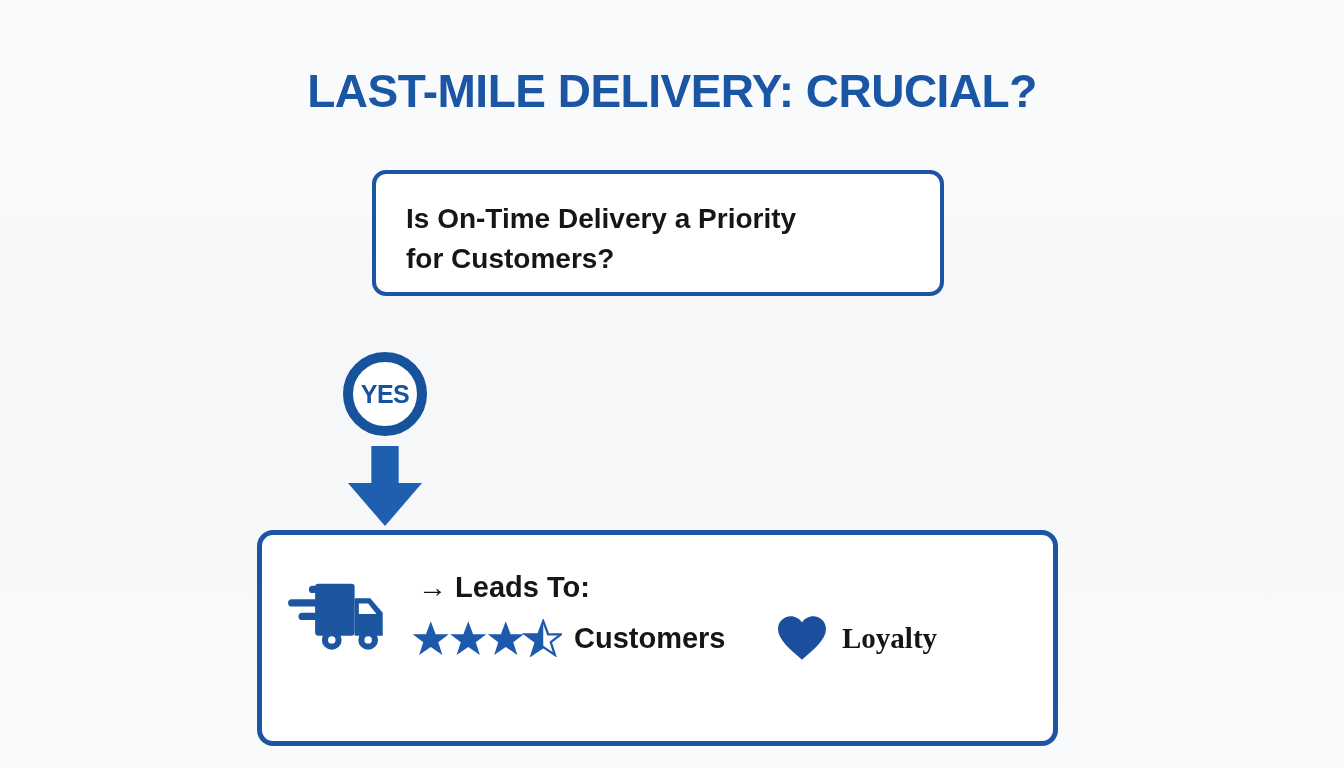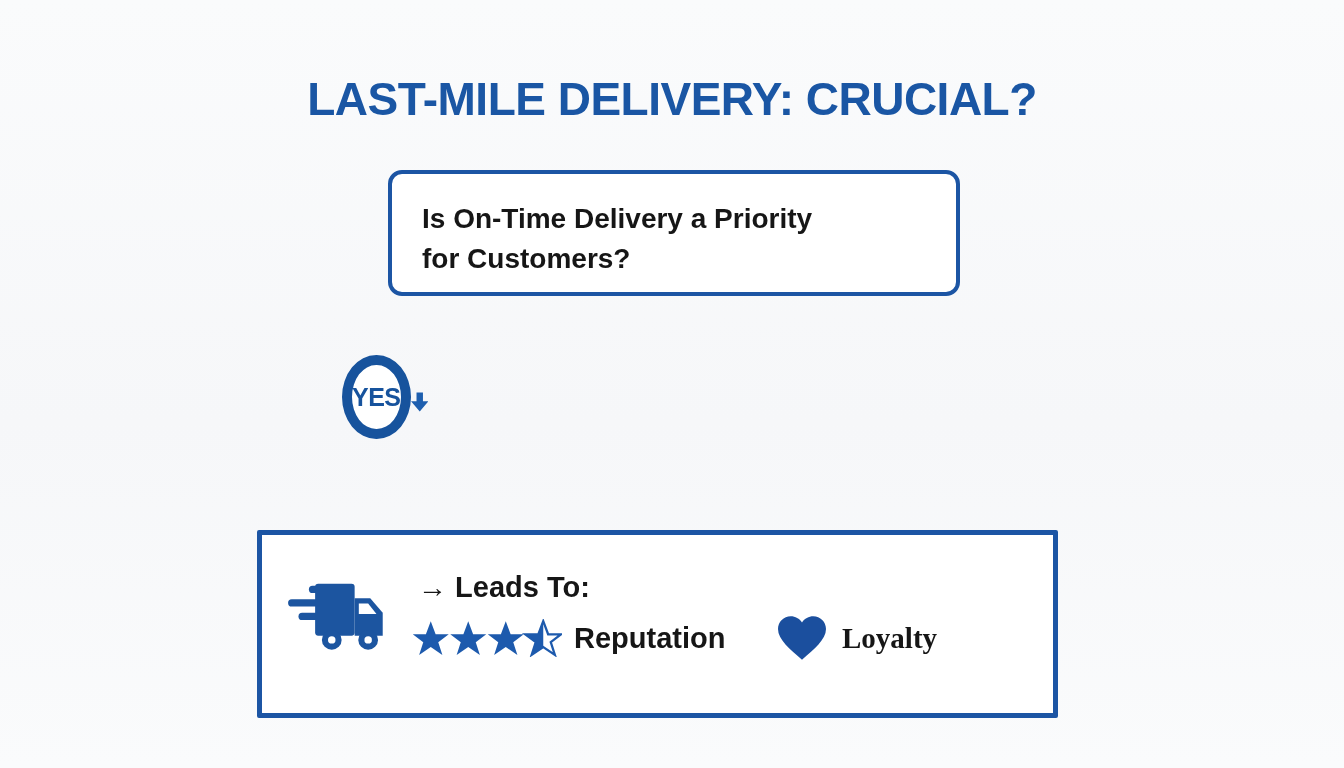--- a/index.html
+++ b/index.html
@@ -10,52 +10,51 @@
     overflow: hidden;
   }
   .canvas {
     position: relative;
     width: 1344px;
     height: 768px;
     background: linear-gradient(180deg, #fafbfc 0%, #f6f7f9 55%, #fafbfc 100%);
   }
   .title {
     position: absolute;
-    top: 72px;
+    top: 64px;
     left: 0;
     width: 100%;
     text-align: center;
     font-size: 46px;
     font-weight: bold;
     letter-spacing: -0.5px;
     color: #1a56a4;
   }
   .question-box {
     position: absolute;
     left: 372px;
     top: 170px;
     width: 572px;
     height: 126px;
     background: #ffffff;
     border: 4px solid #1c55a4;
     border-radius: 14px;
     padding: 25px 20px 0 30px;
-    margin-left: 16px;
   }
   .q-line {
     font-size: 28px;
     font-weight: bold;
     color: #161616;
     line-height: 40px;
   }
   .branch {
     position: absolute;
     width: 86px;
     display: flex;
-    flex-direction: row;
+    flex-direction: column;
     align-items: center;
   }
   .branch-yes { left: 342px; top: 352px; }
   .branch-no  { left: 888px; top: 352px; }
   .circle {
     width: 84px;
     height: 84px;
     border: 10px solid #17539d;
     border-radius: 50%;
     background: #ffffff;
@@ -73,24 +72,24 @@
     margin-top: 10px;
     width: 76px;
     height: 80px;
     fill: #1e5faf;
   }
   .outcome-box {
     position: absolute;
     left: 257px;
     top: 530px;
     width: 801px;
-    height: 188px;
+    height: 216px;
     background: #ffffff;
     border: 5px solid #1c55a4;
-    border-radius: 2px;
+    border-radius: 16px;
   }
   .truck {
     position: absolute;
     left: 24px;
     top: 44px;
     width: 104px;
     height: 76px;
     fill: #1c55a0;
   }
   .leads-to {
@@ -173,21 +172,21 @@
           <clipPath id="half-clip">
               <rect x="300" y="0" width="50" height="96"></rect>
             </clipPath>
         </defs>
         <path class="full" d="M50 3 L63 38 L98 38 L70 59 L81 93 L50 72 L19 93 L30 59 L2 38 L37 38 Z"></path>
         <path class="full" d="M150 3 L163 38 L198 38 L170 59 L181 93 L150 72 L119 93 L130 59 L102 38 L137 38 Z"></path>
         <path class="full" d="M250 3 L263 38 L298 38 L270 59 L281 93 L250 72 L219 93 L230 59 L202 38 L237 38 Z"></path>
         <path class="full" clip-path="url(#half-clip)" d="M350 3 L363 38 L398 38 L370 59 L381 93 L350 72 L319 93 L330 59 L302 38 L337 38 Z"></path>
         <path d="M350 3 L363 38 L398 38 L370 59 L381 93 L350 72 L319 93 L330 59 L302 38 L337 38 Z" fill="none" stroke="#1d5aad" stroke-width="6"></path>
       </svg>
-      <span class="outcome-label">Reputation</span>
+      <span class="outcome-label">Customers</span>
     </div>
 
     <div class="outcome-row row-loyalty">
       <svg class="heart-icon-svg" viewBox="0 0 32 29" aria-hidden="true">
         <path d="M16 29 C8 22 0 15.5 0 8.5 C0 3.8 3.8 0 8.5 0 C11.5 0 14.3 1.6 16 4.1 C17.7 1.6 20.5 0 23.5 0 C28.2 0 32 3.8 32 8.5 C32 15.5 24 22 16 29 Z"></path>
       </svg>
       <span class="outcome-label">Loyalty</span>
     </div>
 
   </div>

